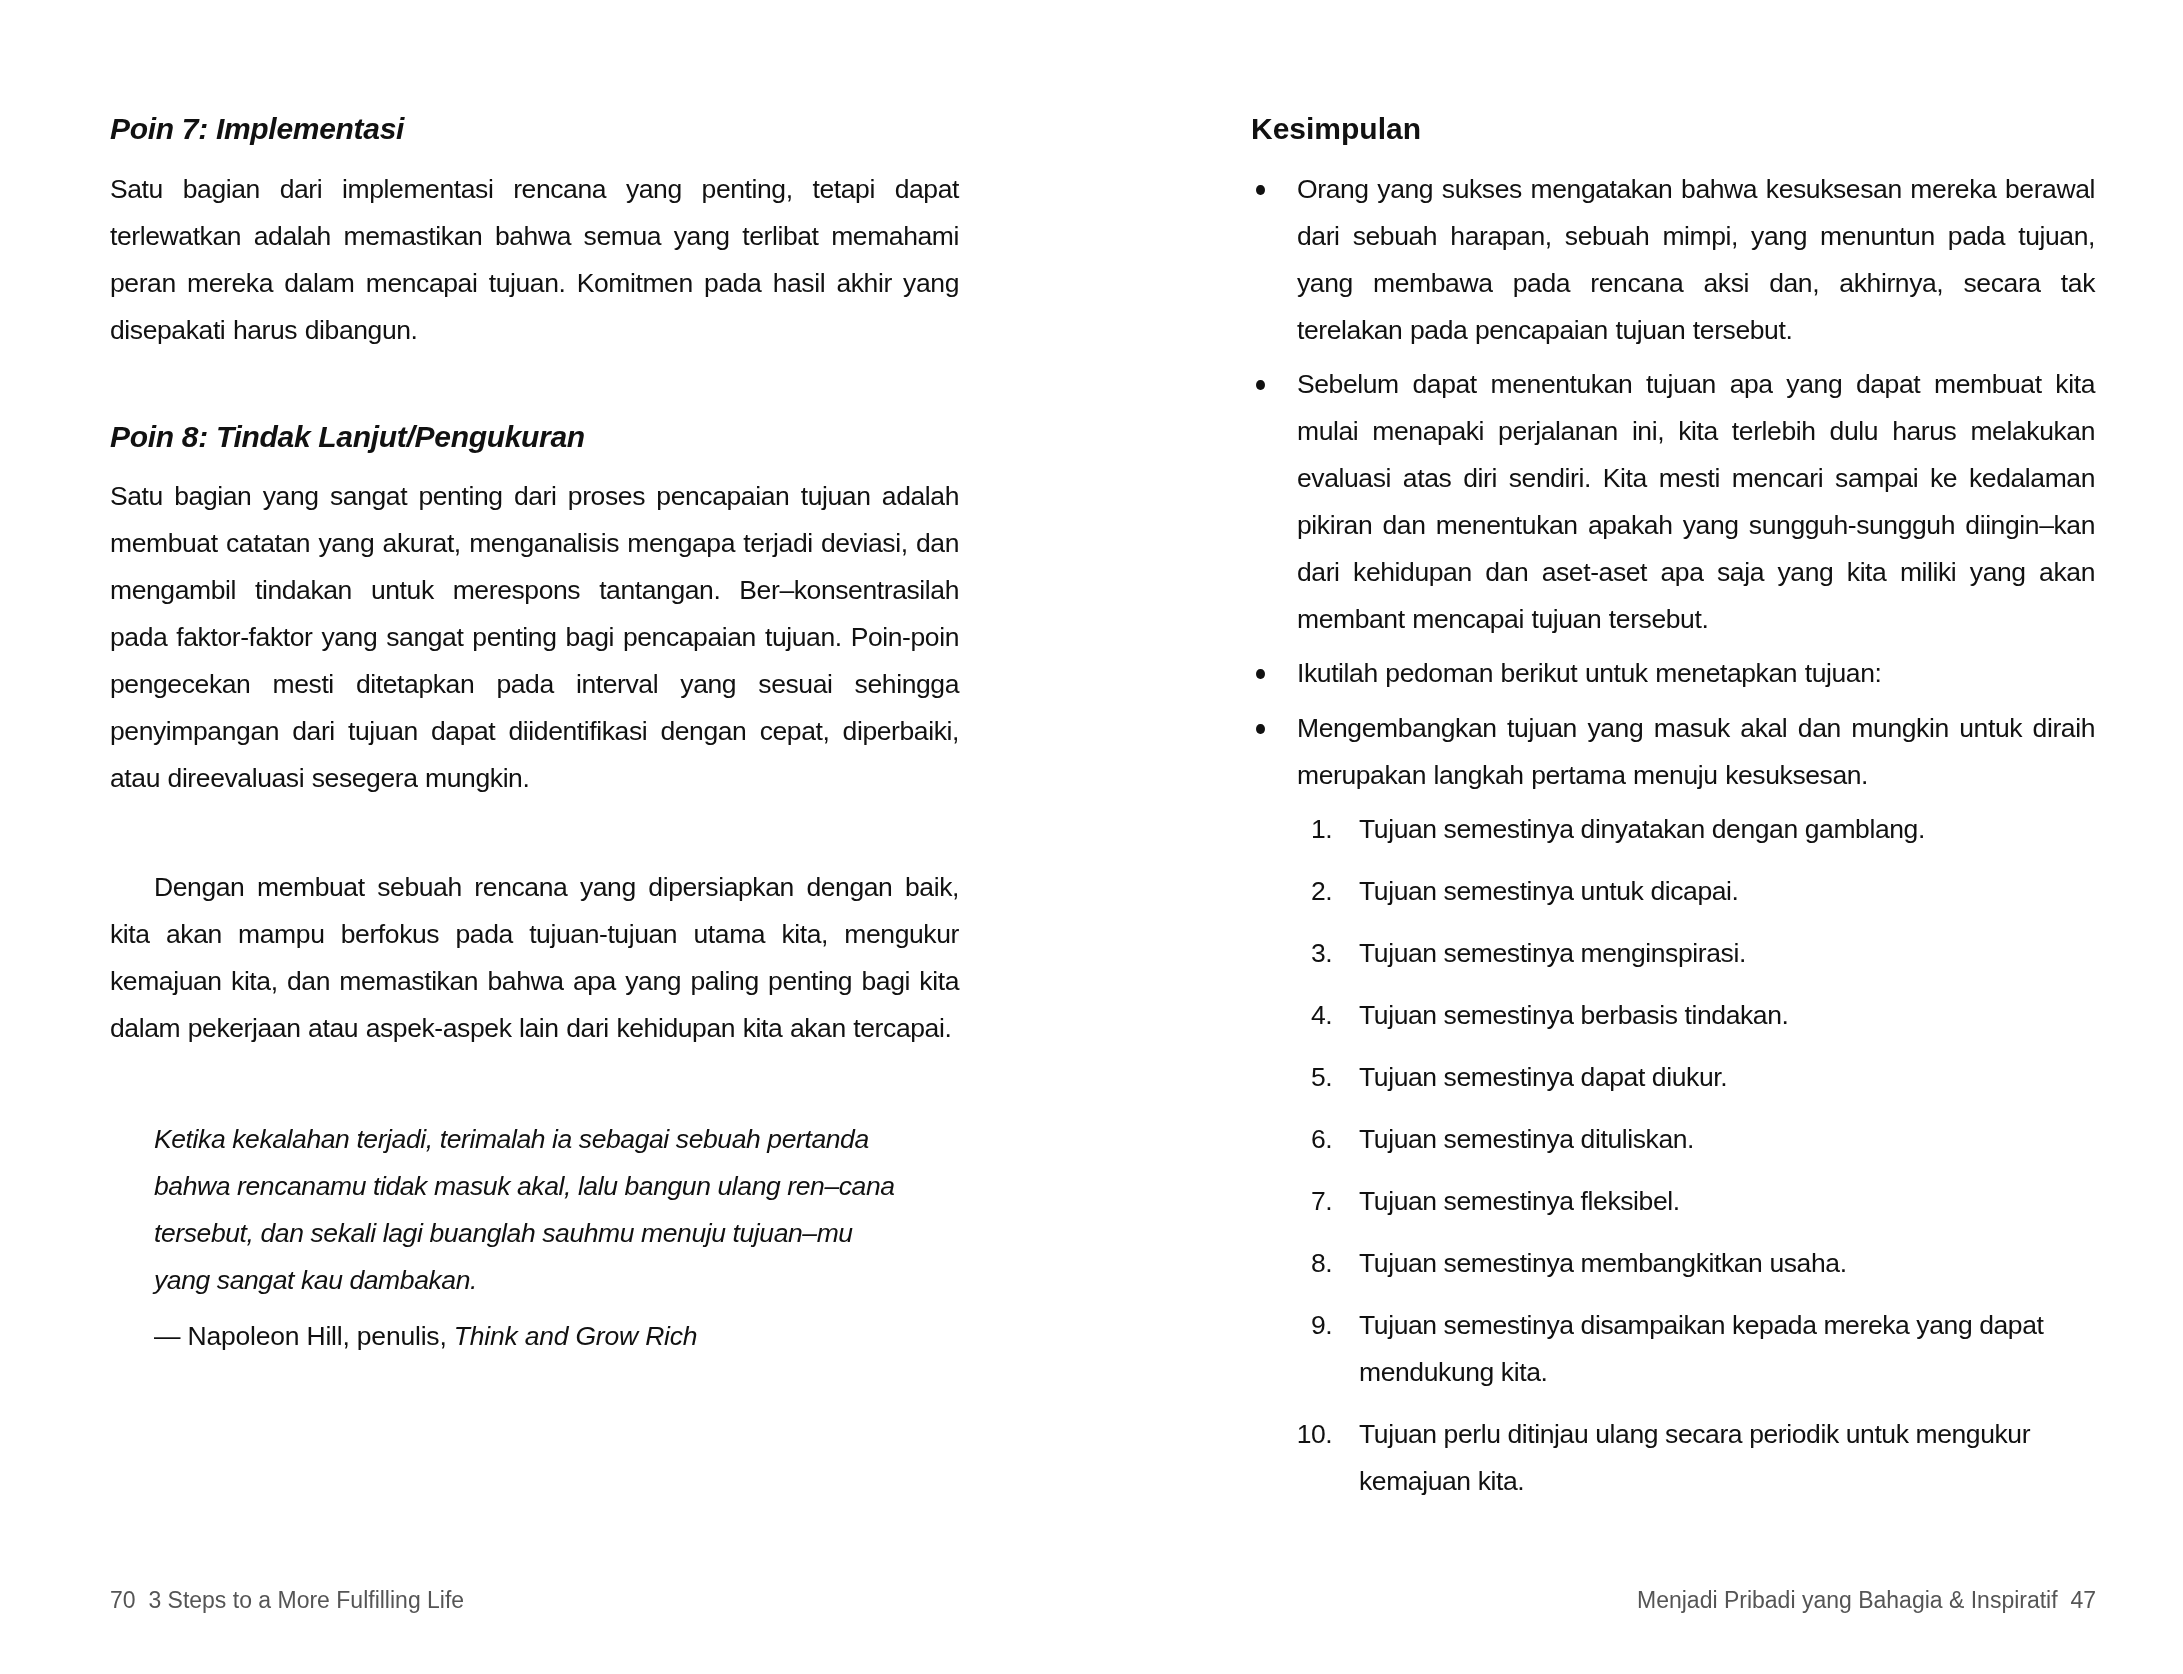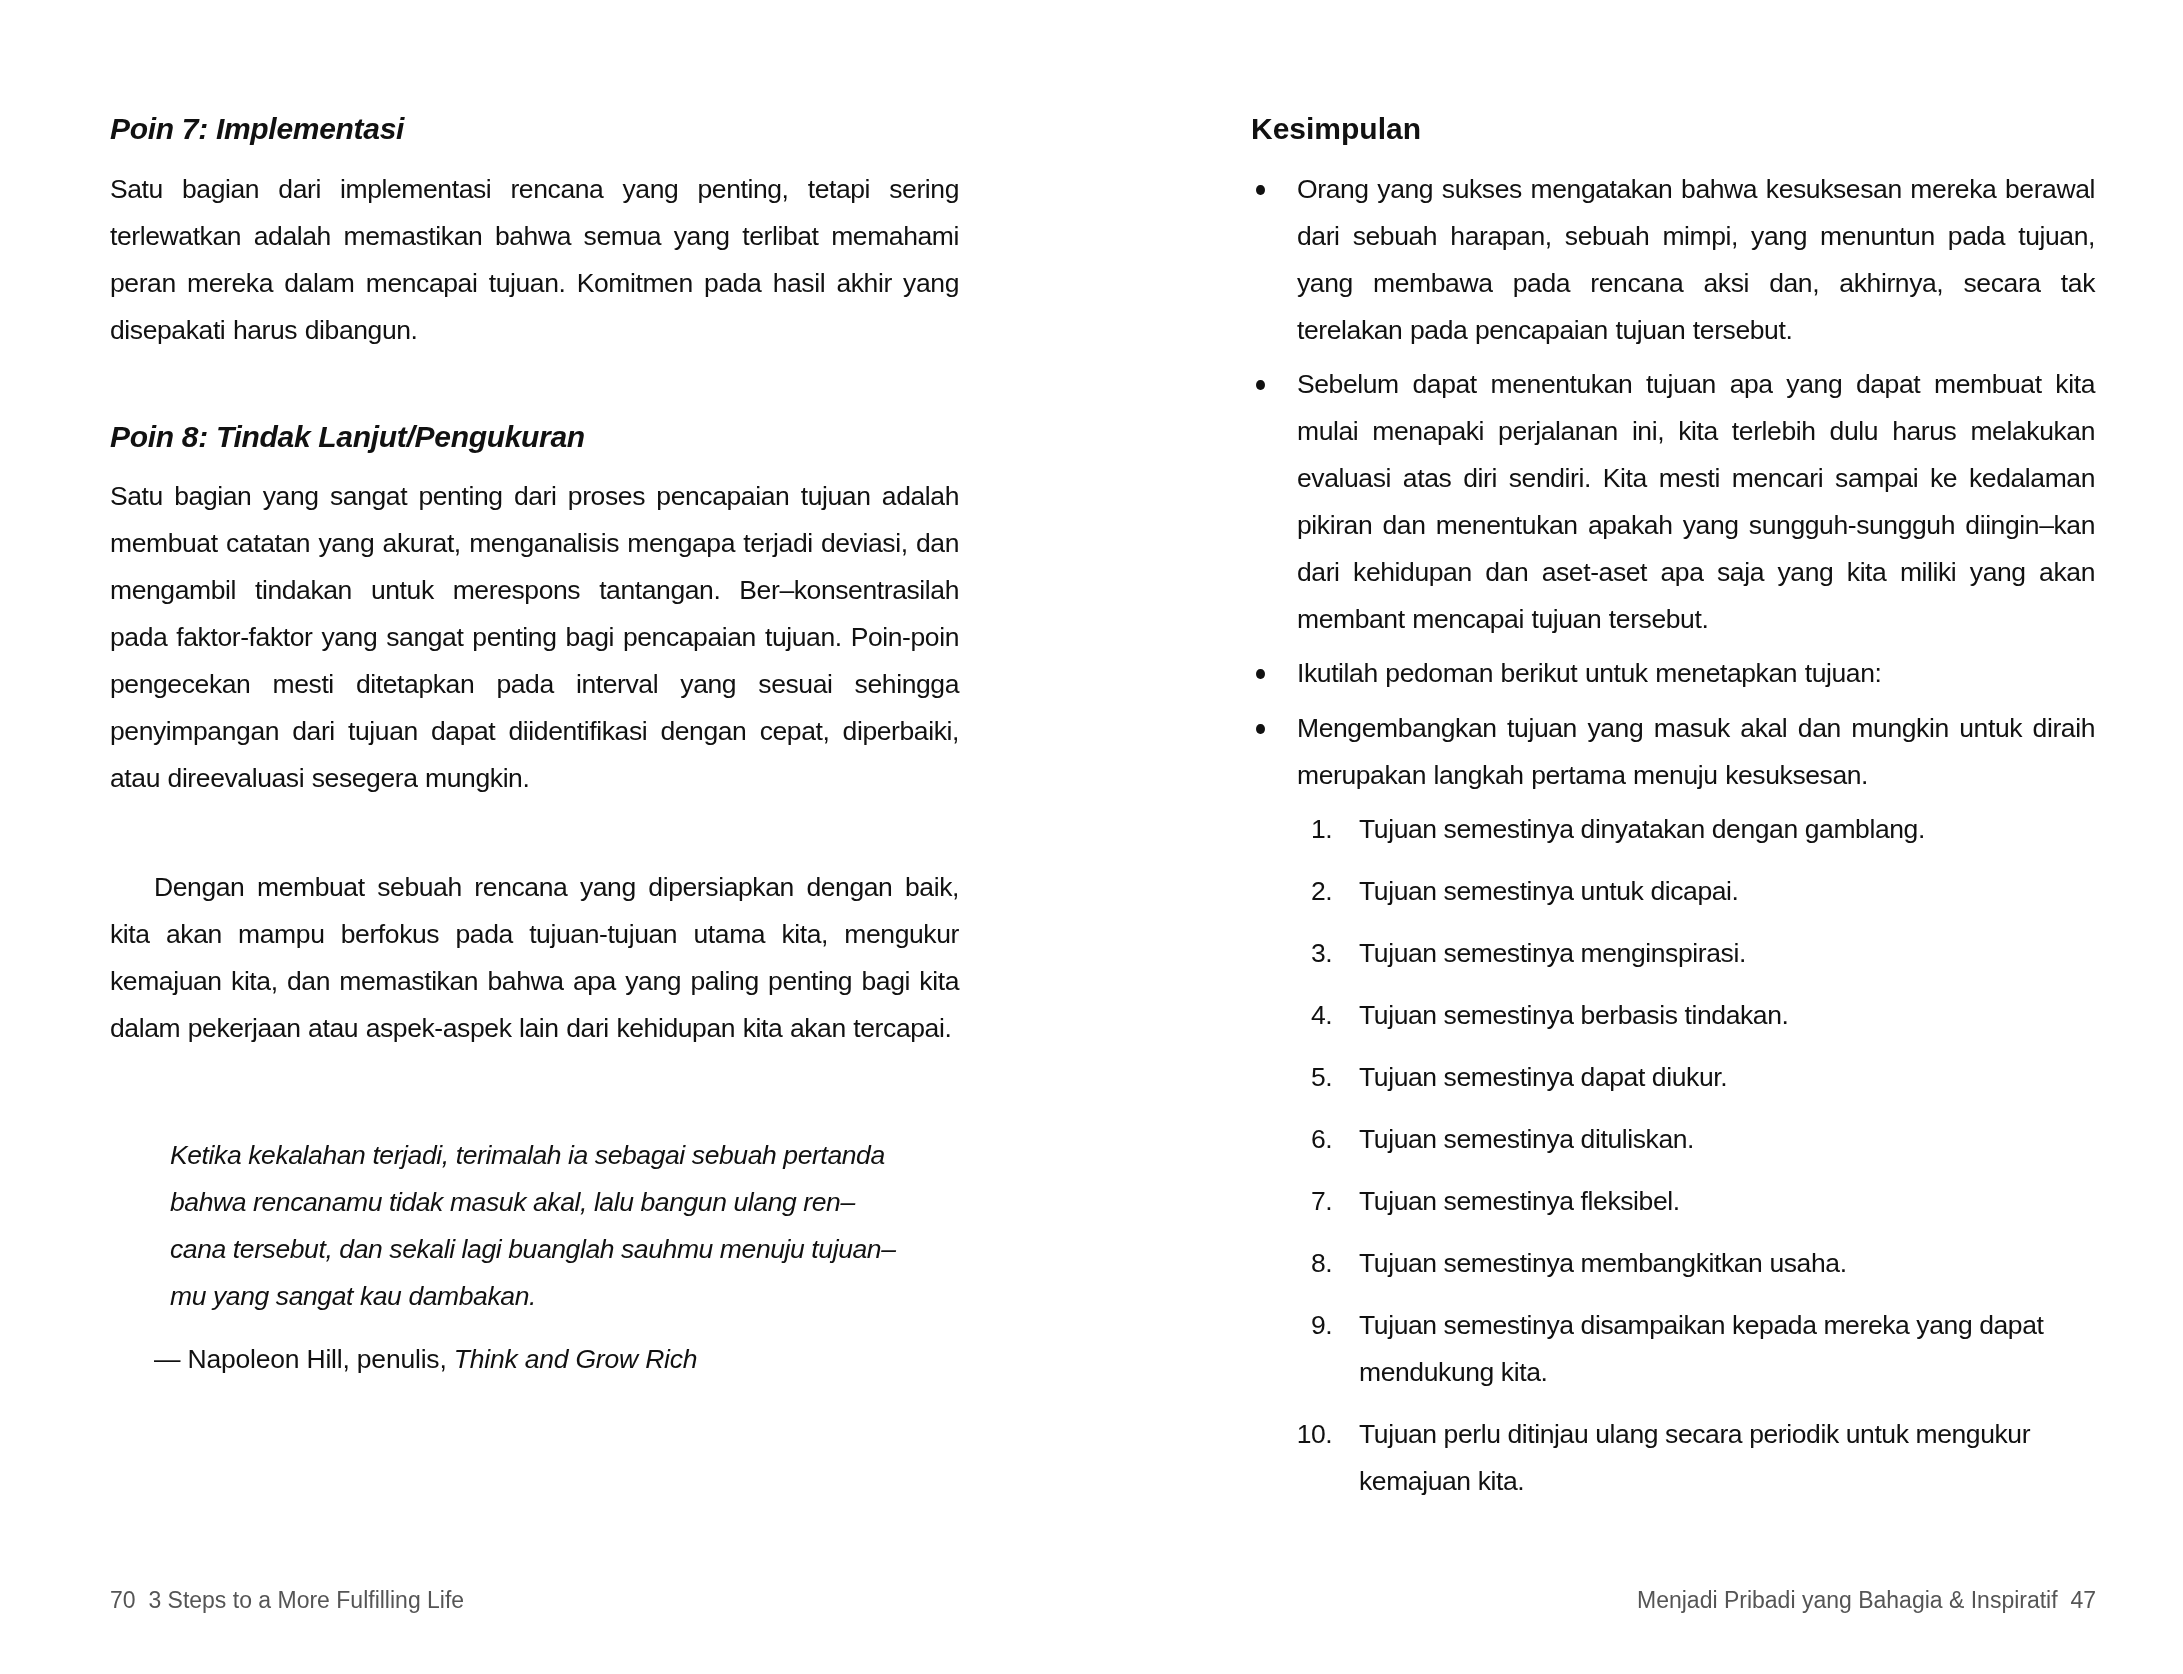--- a/index.html
+++ b/index.html
@@ -11,21 +11,21 @@
     .col { position: absolute; top: 105px; }
     .page-left .col { left: 110px; width: 849px; }
     .page-right .col { left: 160px; width: 844px; }
     .body-text { font-size: 26.5px; line-height: 47px; text-align: justify; margin: 0;
                  letter-spacing: -0.4px; word-spacing: 0.6px; }
     .subhead { font-size: 30px; font-style: italic; margin: 0; line-height: 47px; letter-spacing: -0.3px; }
     .gap-after-subhead { height: 13.6px; }
     .section-gap { height: 62px; }
     .indent { text-indent: 44px; }
     .quote { margin: 0 0 0 44px; width: 758px; }
-    .quote-text { font-size: 26.5px; font-style: italic; line-height: 47px; margin: 16px; text-align: left; letter-spacing: -0.4px; }
+    .quote-text { font-size: 26.5px; font-style: italic; line-height: 47px; margin: 0; text-align: left; letter-spacing: -0.4px; }
     .quote-attrib { font-size: 26.5px; line-height: 47px; margin: 8.6px 0 0 0; letter-spacing: -0.2px; }
     .quote-attrib em { font-style: italic; }
     .heading-bold { font-size: 30px; font-weight: bold; margin: 0; line-height: 47px; letter-spacing: 0px; }
     .bullet-list { list-style: none; margin: 13.6px 0 0 0; padding: 0; }
     .bullet-item { position: relative; padding-left: 46px; margin-bottom: 7.4px; }
     .bullet-dot { position: absolute; left: 5px; top: 19px; width: 8.6px; height: 10px; border-radius: 50%; background: #111; }
     .num-list { list-style: none; margin: 6.2px 0 0 0; padding: 0; }
     .num-item { position: relative; padding-left: 108px; margin-bottom: 15px; font-size: 26.5px; line-height: 47px; letter-spacing: -0.4px; }
     .num-label { position: absolute; left: 12.3px; width: 69px; text-align: right; }
     .footer { position: absolute; top: 1587px; font-size: 23px; color: #555555; letter-spacing: 0px; white-space: pre; }
@@ -33,21 +33,21 @@
     .page-right .footer { right: 87px; }
   </style>
 </head>
 <body>
 
 <div class="page page-left">
   <div class="col">
     <section>
       <h3 class="subhead">Poin 7: Implementasi</h3>
       <div class="gap-after-subhead"></div>
-      <p class="body-text">Satu bagian dari implementasi rencana yang penting, tetapi sering terlewatkan adalah memastikan bahwa semua yang terlibat memahami peran mereka dalam mencapai tujuan. Komitmen pada hasil akhir yang disepakati harus dibangun.</p>
+      <p class="body-text">Satu bagian dari implementasi rencana yang penting, tetapi dapat terlewatkan adalah memastikan bahwa semua yang terlibat memahami peran mereka dalam mencapai tujuan. Komitmen pada hasil akhir yang disepakati harus dibangun.</p>
     </section>
     <div class="section-gap" style="height:59px"></div>
     <section>
       <h3 class="subhead">Poin 8: Tindak Lanjut/Pengukuran</h3>
       <div class="gap-after-subhead"></div>
       <p class="body-text">Satu bagian yang sangat penting dari proses pencapaian tujuan adalah membuat catatan yang akurat, menganalisis mengapa terjadi deviasi, dan mengambil tindakan untuk merespons tantangan. Ber–konsentrasilah pada faktor-faktor yang sangat penting bagi pencapaian tujuan. Poin-poin pengecekan mesti ditetapkan pada interval yang sesuai sehingga penyimpangan dari tujuan dapat diidentifikasi dengan cepat, diperbaiki, atau direevaluasi sesegera mungkin.</p>
     </section>
     <div class="section-gap" style="height:62px"></div>
     <p class="body-text indent">Dengan membuat sebuah rencana yang dipersiapkan dengan baik, kita akan mampu berfokus pada tujuan-tujuan utama kita, mengukur kemajuan kita, dan memastikan bahwa apa yang paling penting bagi kita dalam pekerjaan atau aspek-aspek lain dari kehidupan kita akan tercapai.</p>
     <div class="section-gap" style="height:64px"></div>

